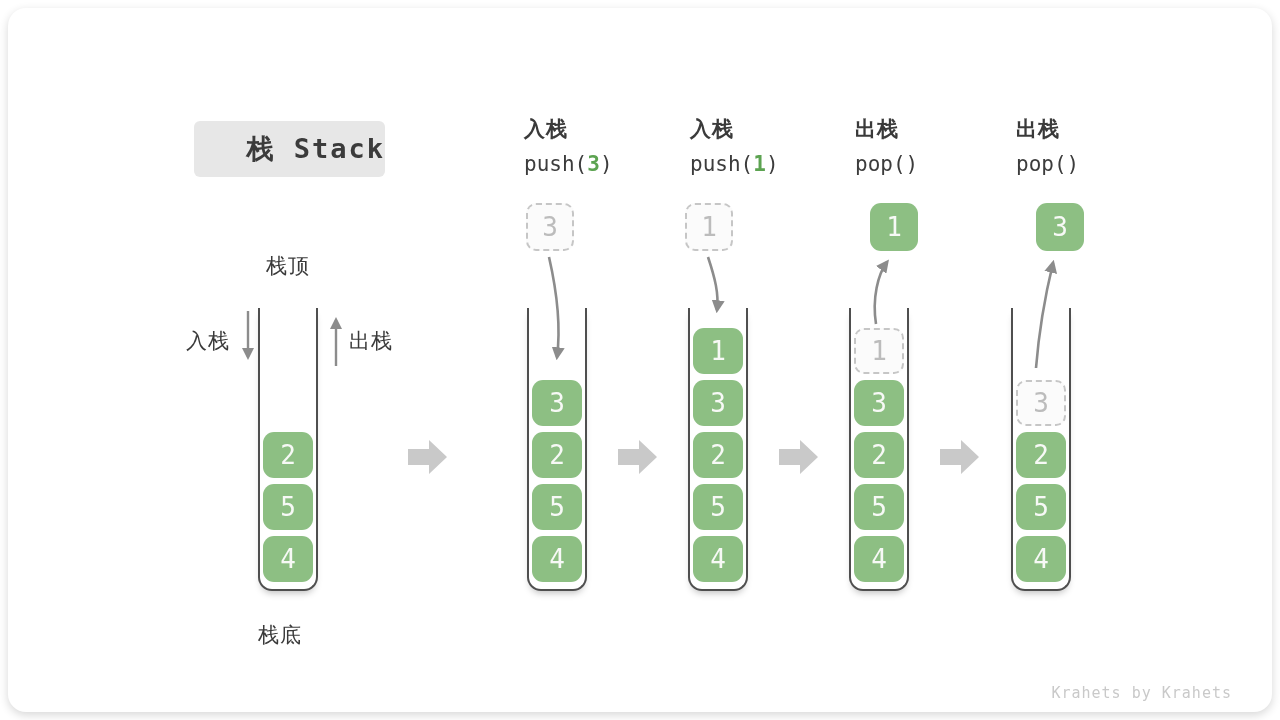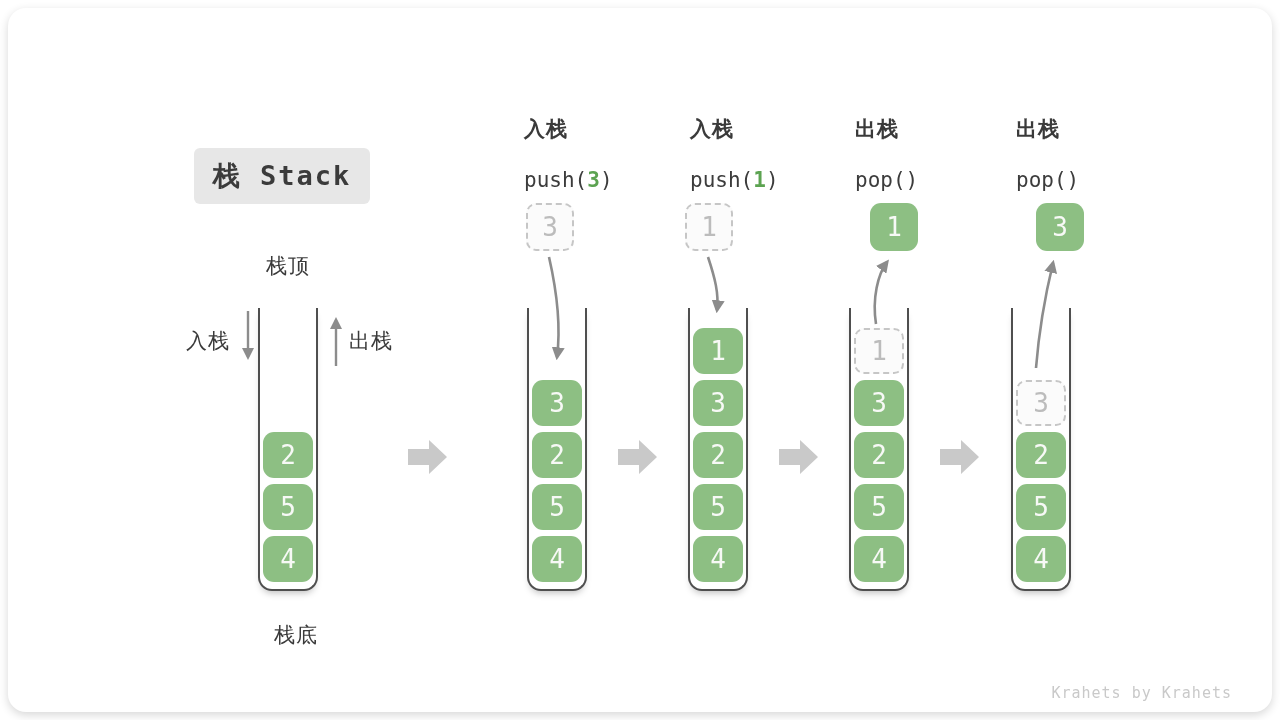--- a/index.html
+++ b/index.html
@@ -1,31 +1,31 @@
 <!DOCTYPE html>
 <html><head>
 <meta charset="utf-8">
 <style>
   html,body{margin:0;padding:0;background:#ffffff;}
   .stage{position:relative;width:1280px;height:720px;font-family:"Liberation Sans",sans-serif;overflow:hidden;}
   .card{position:absolute;left:8px;top:8px;width:1264px;height:704px;background:#ffffff;
         border-radius:18px;box-shadow:0 3px 10px rgba(0,0,0,0.16);}
   
-  .title-badge{position:absolute;left:186px;top:113px;width:176px;height:56px;background:#E7E7E7;
-        border-radius:6px;display:flex;align-items:center;justify-content:center;
-        font:bold 27px "DejaVu Sans Mono",sans-serif;color:#3B3B3B;letter-spacing:2px;margin-top:27px;}
+  .title-badge{position:absolute;left:186px;top:113px;width:191px;height:56px;background:#E7E7E7;
+        border-radius:6px;display:flex;align-items:center;justify-content:flex-end;
+        font:bold 27px "DejaVu Sans Mono",sans-serif;color:#3B3B3B;letter-spacing:2px;}
   
   .op-header{position:absolute;top:107px;}
   .op-cn{font-weight:700;font-size:21px;color:#3A3A3A;letter-spacing:1px;}
-  .op-code{margin-top:25px;font:21px "DejaVu Sans Mono",monospace;color:#3C3C3C;}
+  .op-code{margin-top:9px;font:21px "DejaVu Sans Mono",monospace;color:#3C3C3C;}
   .op-code .arg{color:#5CA351;font-weight:bold;}
   
   .zh{position:absolute;font-weight:400;font-size:21px;color:#3A3A3A;letter-spacing:1px;}
   .lbl-top{left:250px;top:244px;width:60px;text-align:center;}
-  .lbl-bottom{left:250px;top:613px;width:60px;text-align:right;}
+  .lbl-bottom{left:250px;top:613px;width:60px;text-align:left;}
   .lbl-push{left:178px;top:319px;}
   .lbl-pop{left:341px;top:319px;}
   
   .stack{position:absolute;top:300px;width:60px;height:283px;box-sizing:border-box;background:#fff;
         border-left:2px solid #4F4F4F;border-right:2px solid #4F4F4F;border-bottom:2px solid #4F4F4F;
         border-radius:0 0 14px 14px;box-shadow:0 5px 7px -3px rgba(0,0,0,0.25);
         display:flex;flex-direction:column;justify-content:flex-end;align-items:center;
         gap:6px;padding-bottom:7px;}
   .s1{left:250px;} .s2{left:519px;} .s3{left:680px;} .s4{left:841px;} .s5{left:1003px;}
   .cell{flex:0 0 auto;width:50px;height:46px;border-radius:11px;background:#8DBF83;

